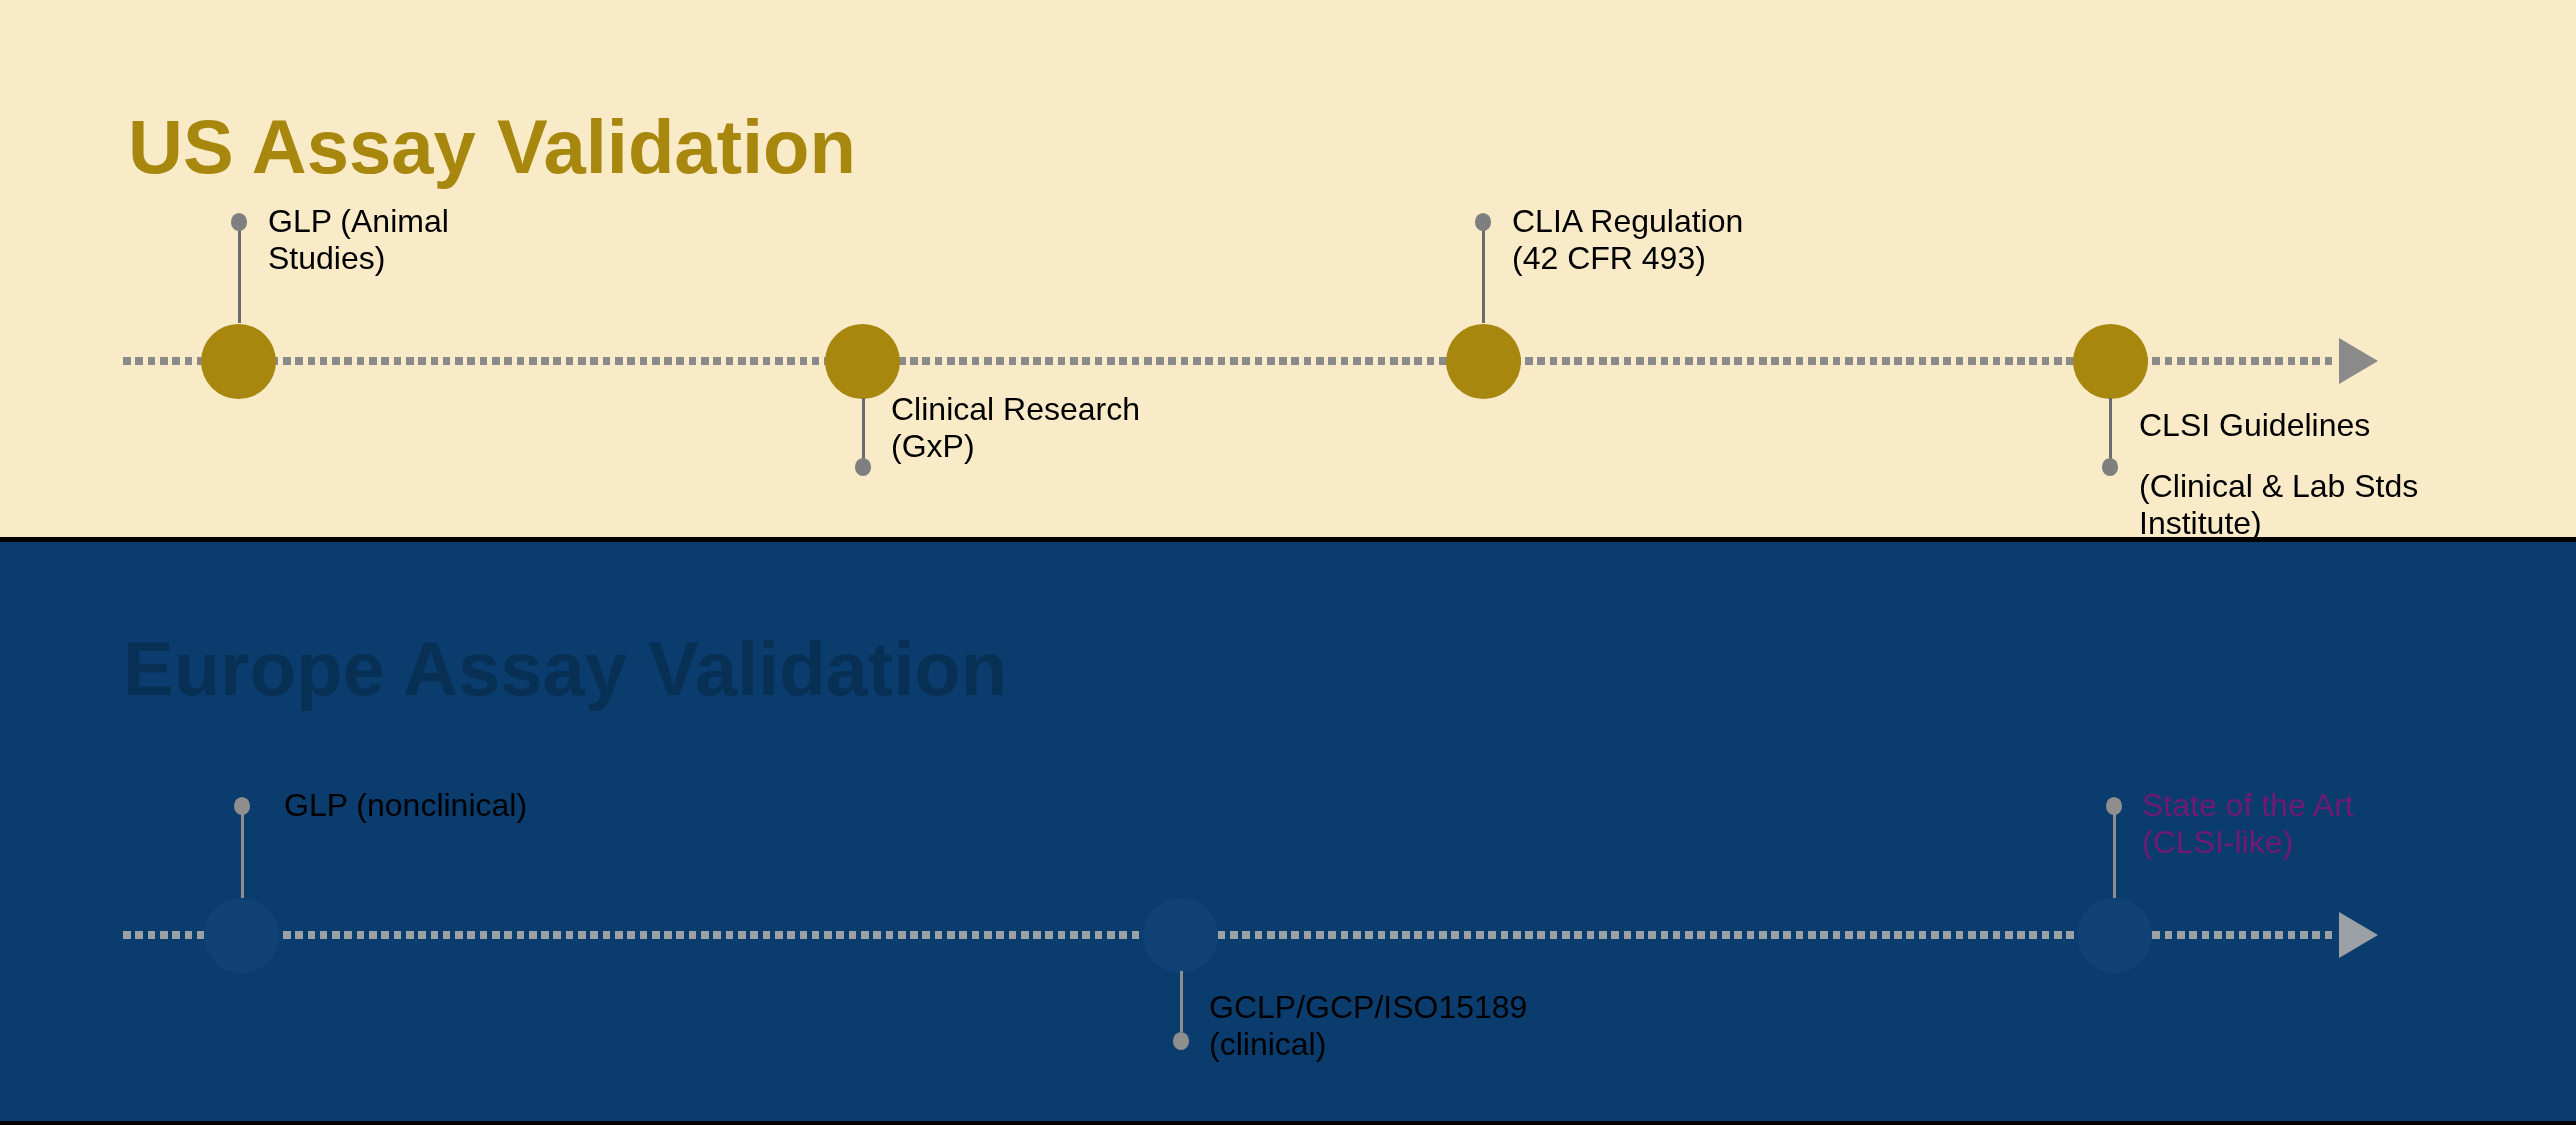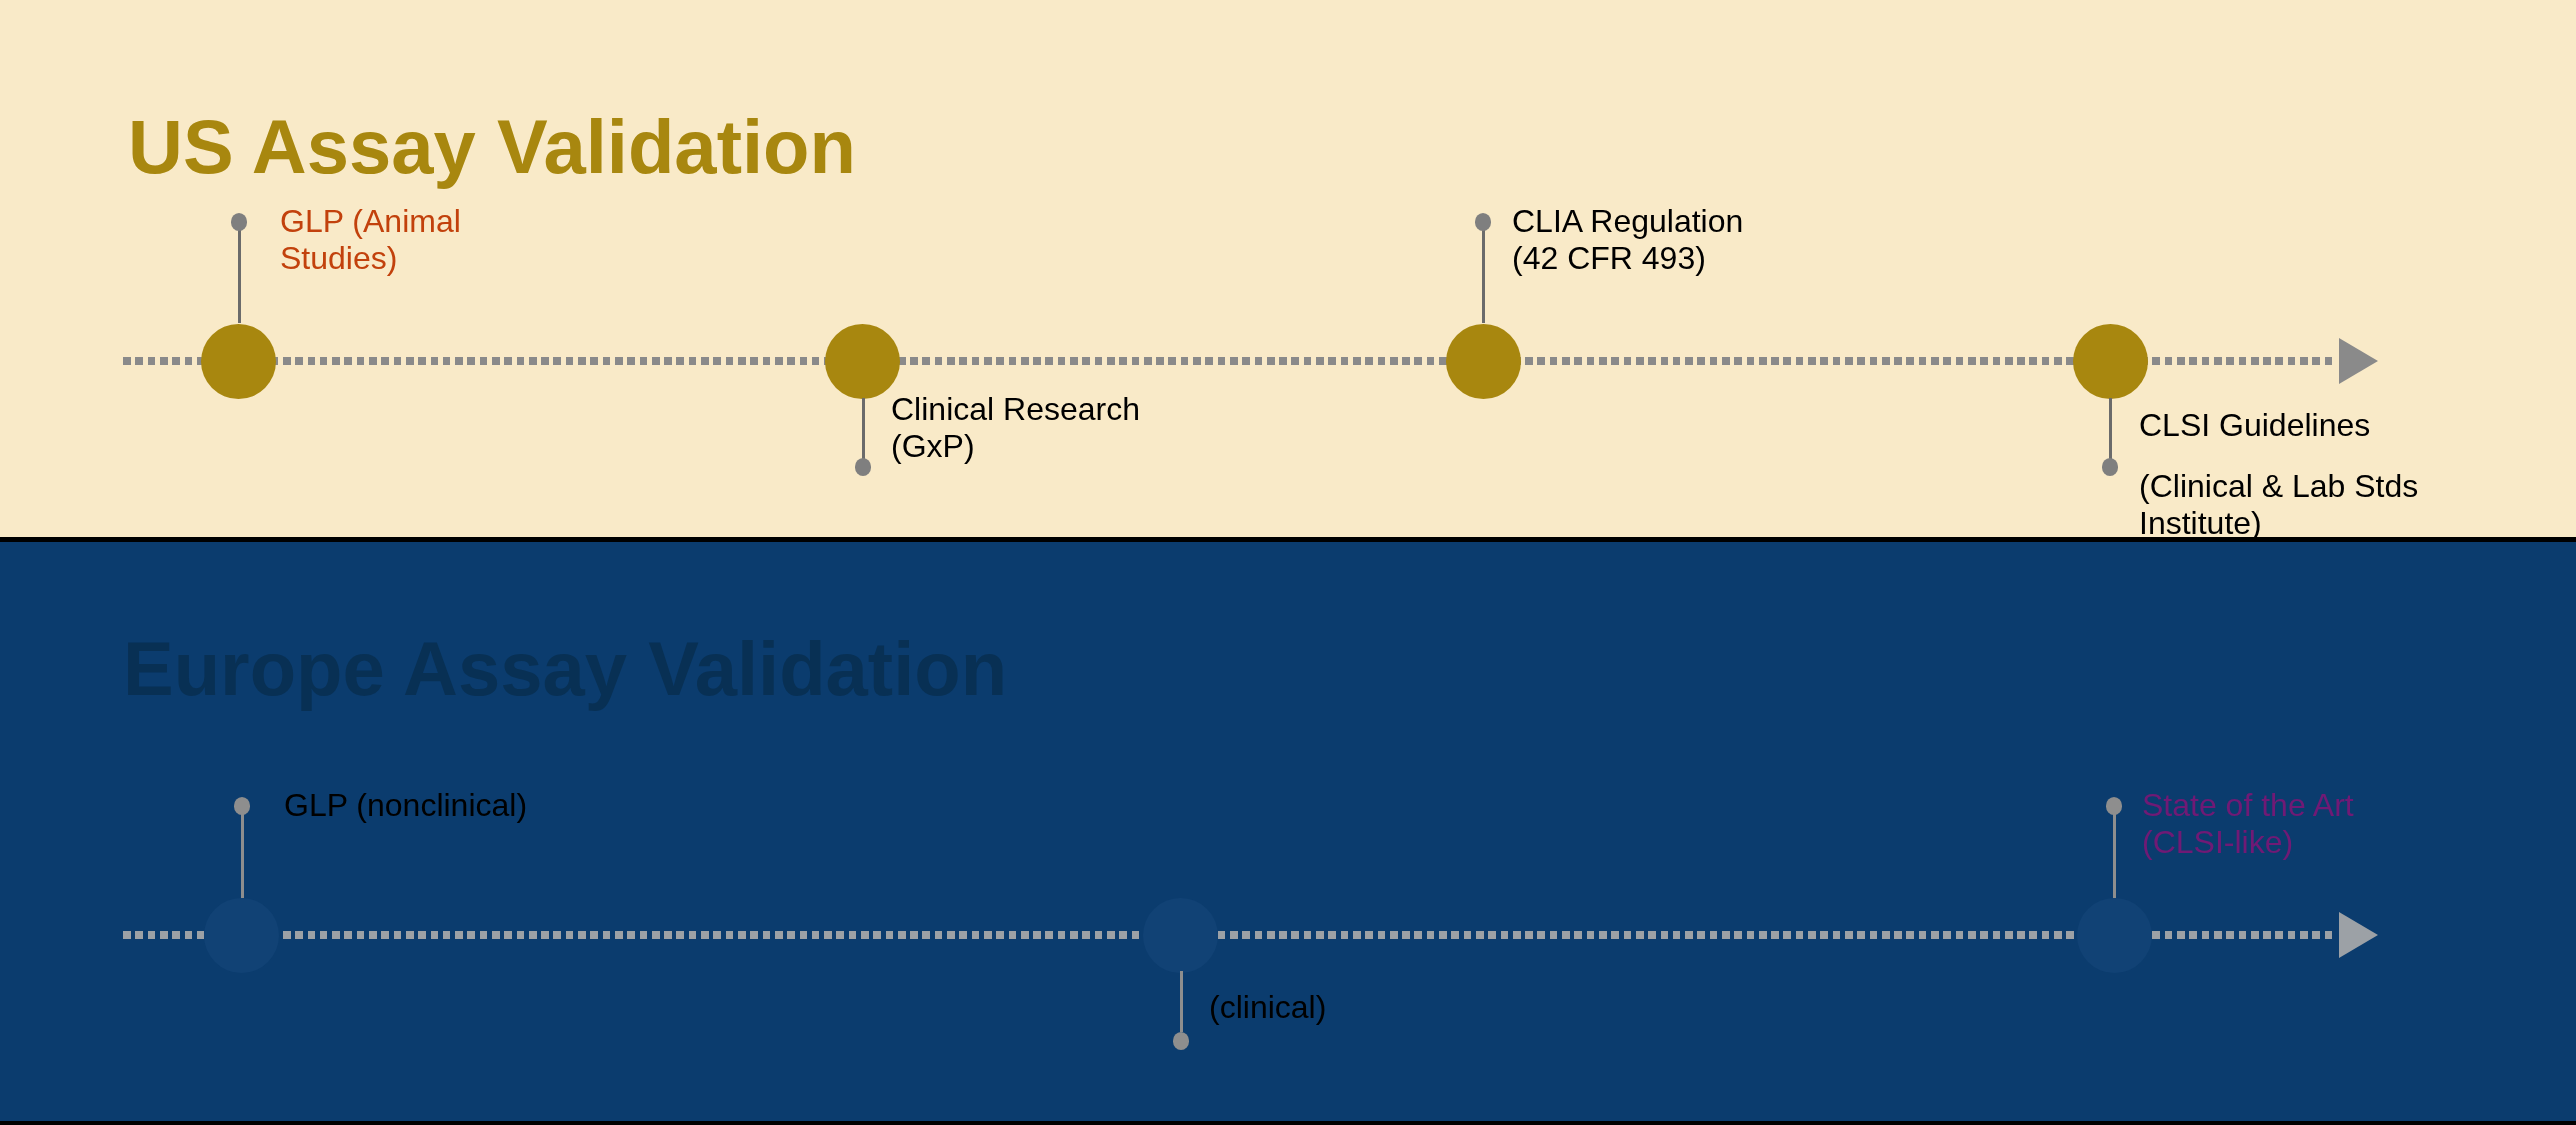--- a/index.html
+++ b/index.html
@@ -41,21 +41,21 @@
 
   <h1 class="title title-europe" style="color: rgb(8, 48, 84);">Europe Assay Validation</h1>
   <h1 class="title title-us" style="color: rgb(168, 135, 15);">US Assay Validation</h1>
 
   <div class="tl-layer" id="tl-us">
       <div class="dash-line" style="left: 123px; top: 357px; width: 2214px; background: repeating-linear-gradient(90deg, rgb(138, 138, 138) 0px, rgb(138, 138, 138) 7.6px, transparent 7.6px, transparent 12.3px);"></div>
       <div class="arrowhead" style="left: 2339px; top: 338px; border-left: 39px solid rgb(138, 138, 138);"></div>
       <div class="node" style="left: 201px; top: 324px; background: rgb(168, 135, 15);"></div>
       <div class="m-line" style="left: 238px; background: rgb(107, 107, 107); top: 229px; height: 94px;"></div>
       <div class="m-dot" style="left: 231px; top: 213px; background: rgb(127, 127, 127);"></div>
-      <div class="m-label" style="left: 280px; top: 203px; color: #c2410c;">
+      <div class="m-label" style="left: 268px; top: 203px; color: #000000;">
         <div class="ln">GLP (Animal</div>
         <div class="ln">Studies)</div>
       </div>
       <div class="node" style="left: 825px; top: 324px; background: rgb(168, 135, 15);"></div>
       <div class="m-line" style="left: 862px; background: rgb(107, 107, 107); top: 398px; height: 61px;"></div>
       <div class="m-dot" style="left: 855px; top: 458px; background: rgb(127, 127, 127);"></div>
       <div class="m-label" style="left: 891px; top: 391px; color: rgb(0, 0, 0);">
         <div class="ln">Clinical Research</div>
         <div class="ln">(GxP)</div>
       </div>
@@ -81,20 +81,21 @@
       <div class="node" style="left: 204px; top: 898px; background: rgb(17, 66, 117);"></div>
       <div class="m-line" style="left: 241px; background: rgb(142, 142, 142); top: 814px; height: 84px;"></div>
       <div class="m-dot" style="left: 234px; top: 797px; background: rgb(142, 142, 142);"></div>
       <div class="m-label" style="left: 284px; top: 787px; color: rgb(0, 0, 0);">
         <div class="ln">GLP (nonclinical)</div>
       </div>
       <div class="node" style="left: 1143px; top: 898px; background: rgb(17, 66, 117);"></div>
       <div class="m-line" style="left: 1180px; background: rgb(142, 142, 142); top: 971px; height: 61px;"></div>
       <div class="m-dot" style="left: 1173px; top: 1032px; background: rgb(142, 142, 142);"></div>
       <div class="m-label" style="left: 1209px; top: 989px; color: rgb(0, 0, 0);">
+        <div class="ln">GCLP/GCP/ISO15189</div>
         <div class="ln">(clinical)</div>
       </div>
       <div class="node" style="left: 2077px; top: 898px; background: rgb(17, 66, 117);"></div>
       <div class="m-line" style="left: 2113px; background: rgb(142, 142, 142); top: 814px; height: 84px;"></div>
       <div class="m-dot" style="left: 2106px; top: 797px; background: rgb(142, 142, 142);"></div>
       <div class="m-label" style="left: 2142px; top: 787px; color: #701a75;">
         <div class="ln">State of the Art</div>
         <div class="ln">(CLSI-like)</div>
       </div>
     </div>

